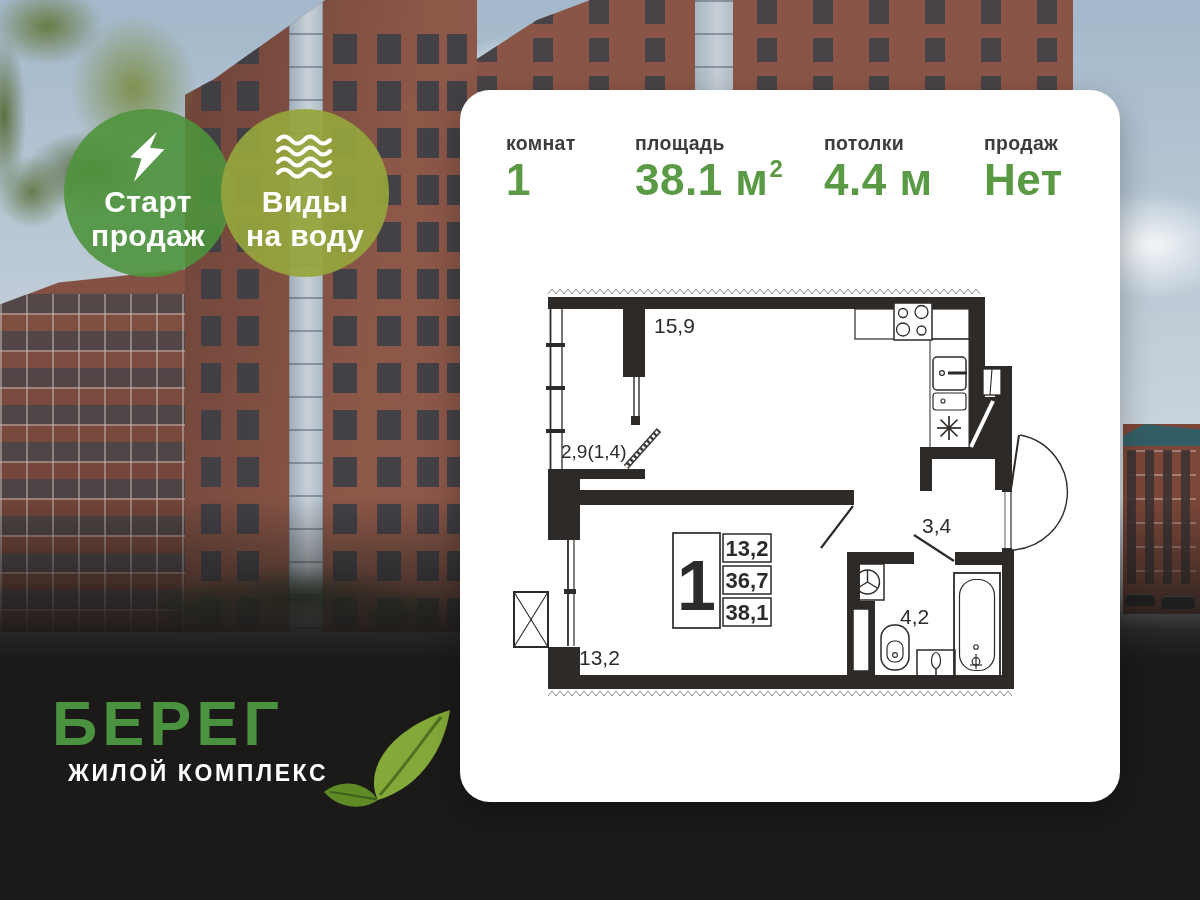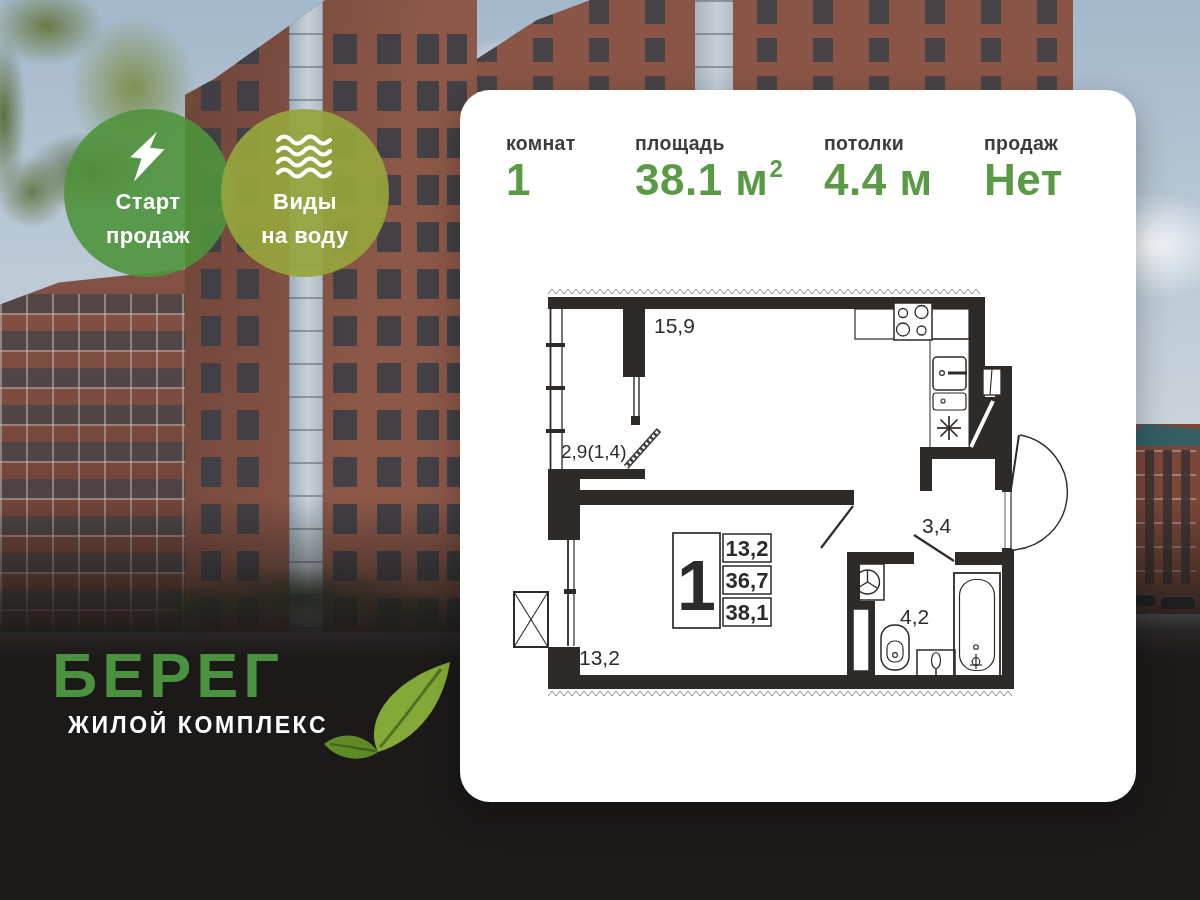--- a/index.html
+++ b/index.html
@@ -46,29 +46,29 @@
         background:radial-gradient(closest-side at 20% 60%,#35452c,rgba(53,69,44,0) 70%),
                    radial-gradient(closest-side at 50% 50%,#2e3d27,rgba(46,61,39,0) 70%),
                    radial-gradient(closest-side at 80% 65%,#35452c,rgba(53,69,44,0) 70%);}
   .ground-dark{left:0;top:498px;width:1200px;height:402px;
         background:linear-gradient(180deg,rgba(28,26,25,0) 0,rgba(28,26,25,.5) 78px,rgba(28,26,25,.93) 132px,#1c1a19 162px,#1c1a19 100%);}
   
   .badge{position:absolute;width:168px;height:168px;border-radius:50%;color:#fff;text-align:center;}
   .badge-1{left:64px;top:109px;background:rgba(79,147,60,.9);z-index:5;}
   .badge-2{left:221px;top:109px;background:rgba(150,165,60,.93);z-index:6;}
   .badge .bicon{margin-top:20px;height:56px;display:flex;align-items:center;justify-content:center;}
-  .badge .bline{font-size:22px;font-weight:700;line-height:34px;letter-spacing:.4px;}
+  .badge .bline{font-size:30px;font-weight:700;line-height:34px;letter-spacing:.4px;}
   
-  .logo{left:52px;top:644px;width:420px;height:130px;z-index:7;}
+  .logo{left:52px;top:692px;width:420px;height:130px;z-index:7;}
   .logo-title{font-size:63px;font-weight:800;letter-spacing:5px;line-height:1;color:#4a9140;}
   .logo-sub{font-size:23px;font-weight:700;letter-spacing:2.6px;color:#ffffff;margin-top:5px;margin-left:16px;}
   .leaf{position:absolute;left:264px;top:16px;}
   
   .card{left:460px;top:90px;width:660px;height:712px;background:#ffffff;border-radius:30px;z-index:8;
-        box-shadow:0 12px 34px rgba(0,0,0,.28);padding-left:16px;}
+        box-shadow:0 12px 34px rgba(0,0,0,.28);}
   .stat{position:absolute;top:42px;}
   .stat .slabel{font-size:19.5px;font-weight:600;color:#3d3d3d;letter-spacing:.3px;}
   .stat .svalue{margin-top:2px;font-size:44px;font-weight:700;color:#5b9a45;letter-spacing:.5px;line-height:1.05;}
   .stat .svalue sup{font-size:24px;position:relative;top:-2px;left:1px;}
   .stat .svalue sup:empty{display:none;}
   .plan{position:absolute;left:42px;top:192px;}
   .plan text{font-family:"Liberation Sans","DejaVu Sans",sans-serif;fill:#2b2b2b;}
 </style>
 </head>
 <body>

